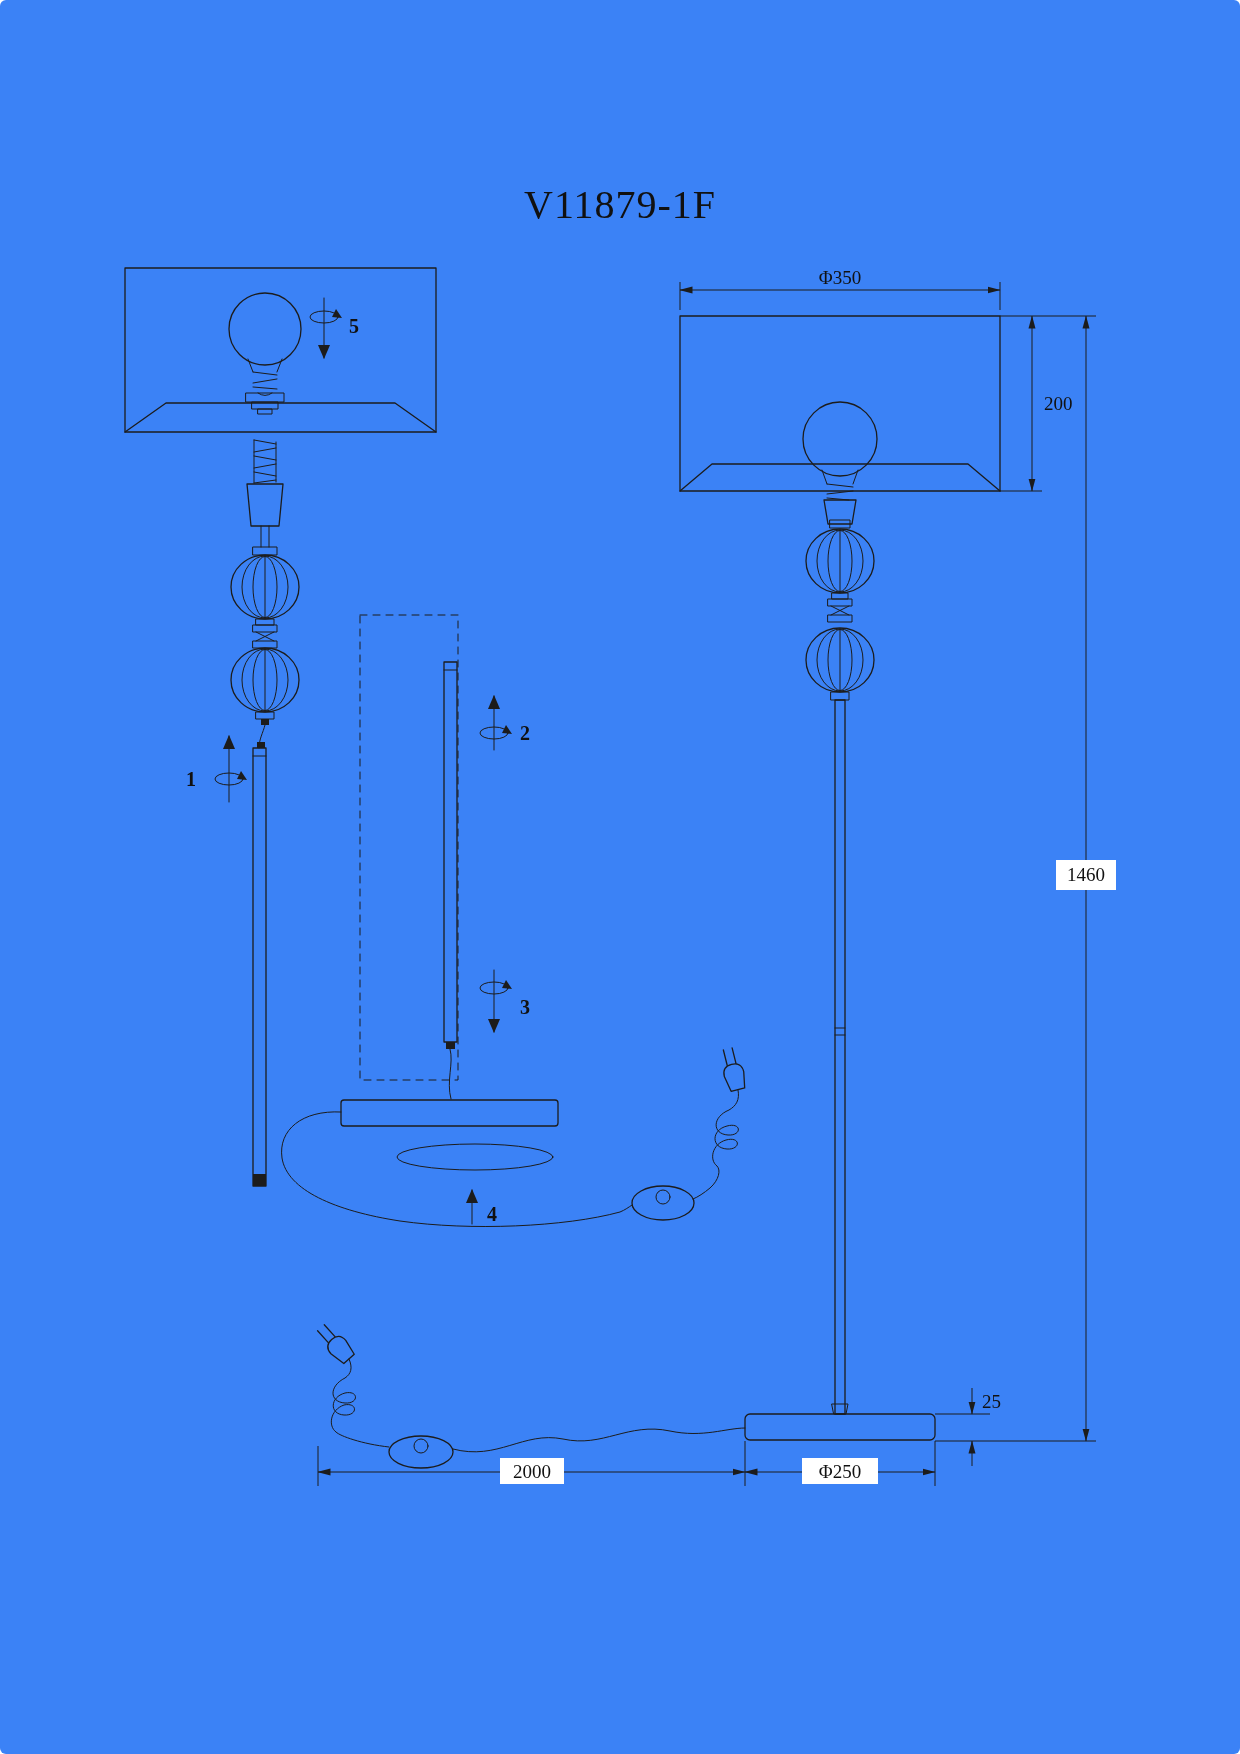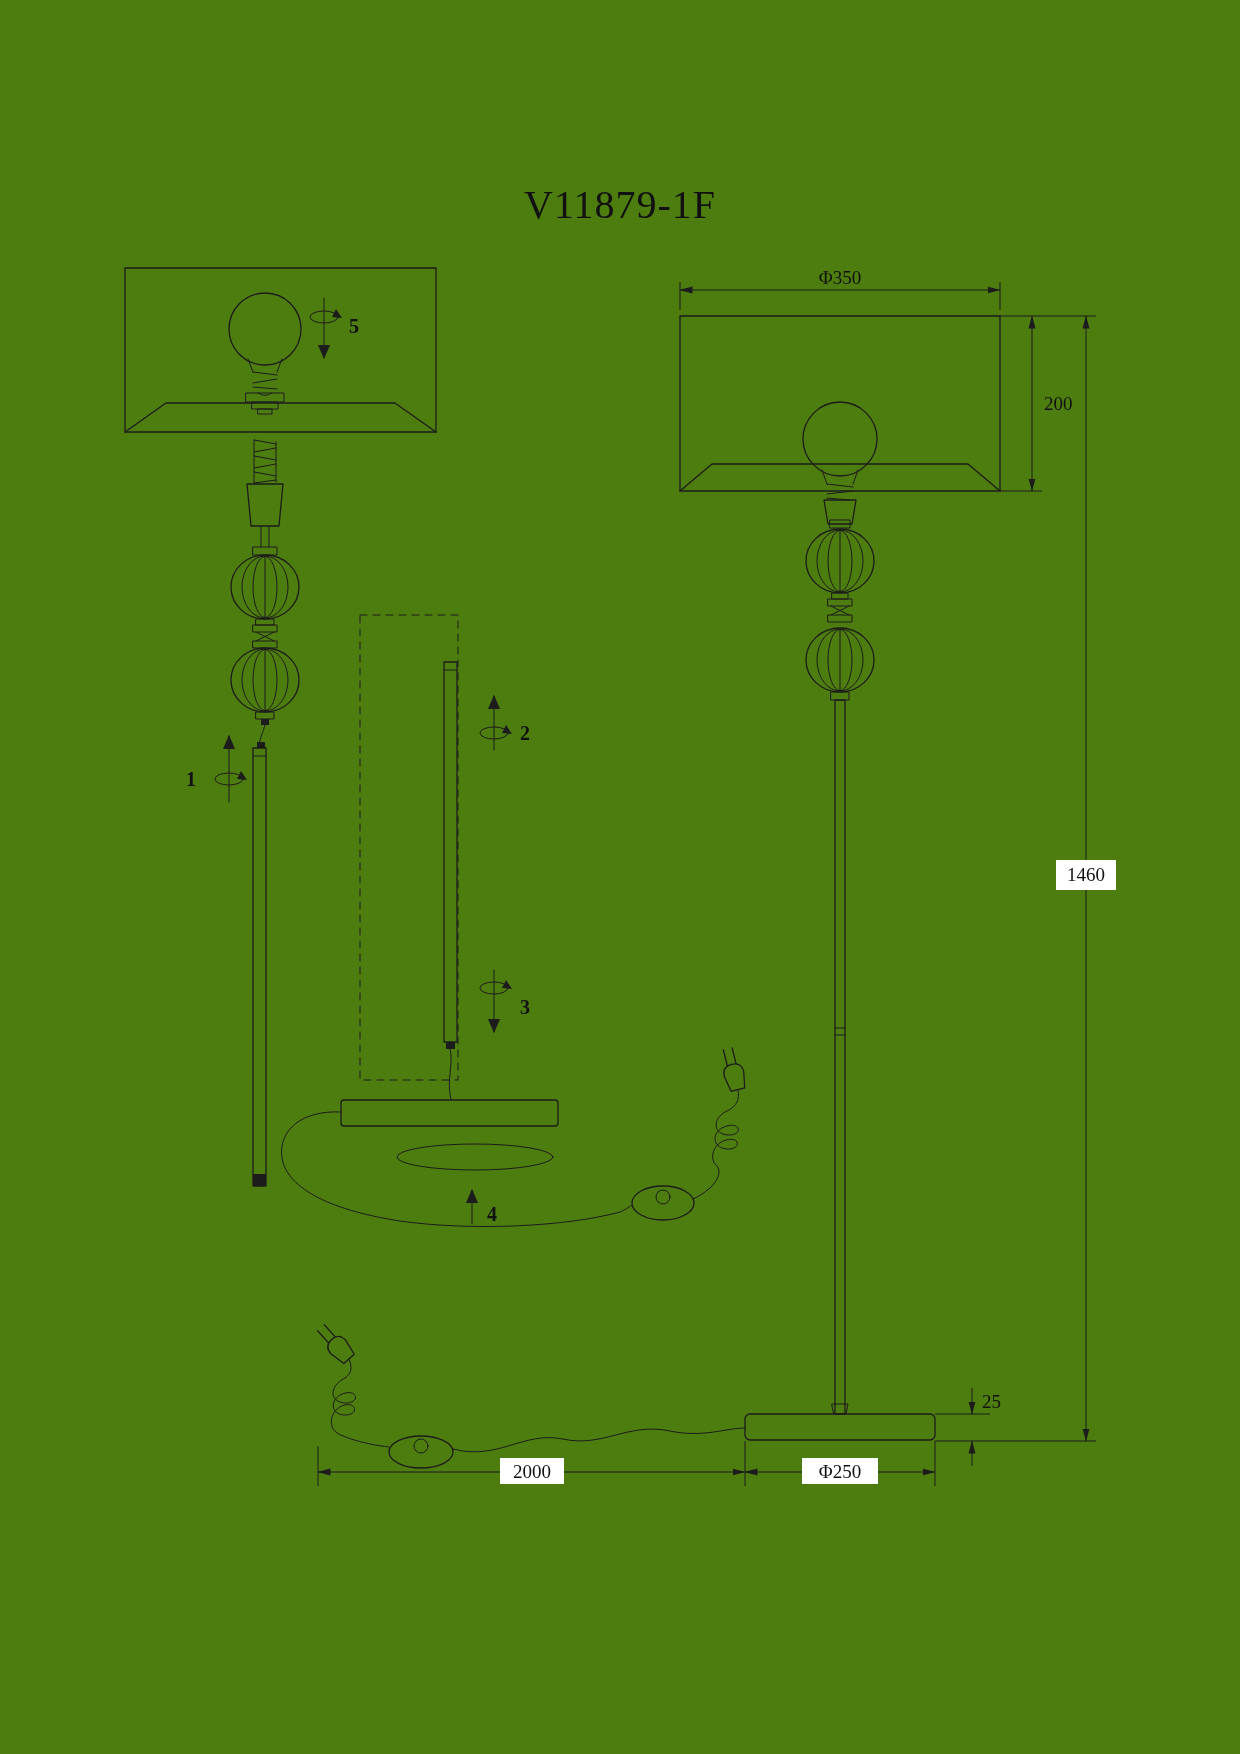--- a/index.html
+++ b/index.html
@@ -1,16 +1,16 @@
 <!DOCTYPE html>
 <html><head>
 <meta charset="utf-8">
 <style>
   html,body{margin:0;padding:0;background:#ffffff;}
-  .page{width:1240px;height:1754px;background:#4d7c0f;position:relative;overflow:hidden;}
+  .page{width:1240px;height:1754px;background:#3b82f6;position:relative;overflow:hidden;border-radius:6px;}
   svg{display:block;}
   .ln{fill:none;stroke:#1c1c1c;stroke-width:1.3;stroke-linecap:round;stroke-linejoin:round;}
   .thin{stroke-width:1;}
   .rib{fill:none;stroke:#1c1c1c;stroke-width:1;}
   .dim{fill:none;stroke:#1c1c1c;stroke-width:1;}
   .fillb{fill:#1c1c1c;stroke:none;}
   .whitebg{fill:#ffffff;stroke:none;}
   text{font-family:"Liberation Serif","DejaVu Serif",serif;fill:#111111;}
   .dimtext{font-size:19px;}
   .steptext{font-size:20px;font-weight:bold;}

